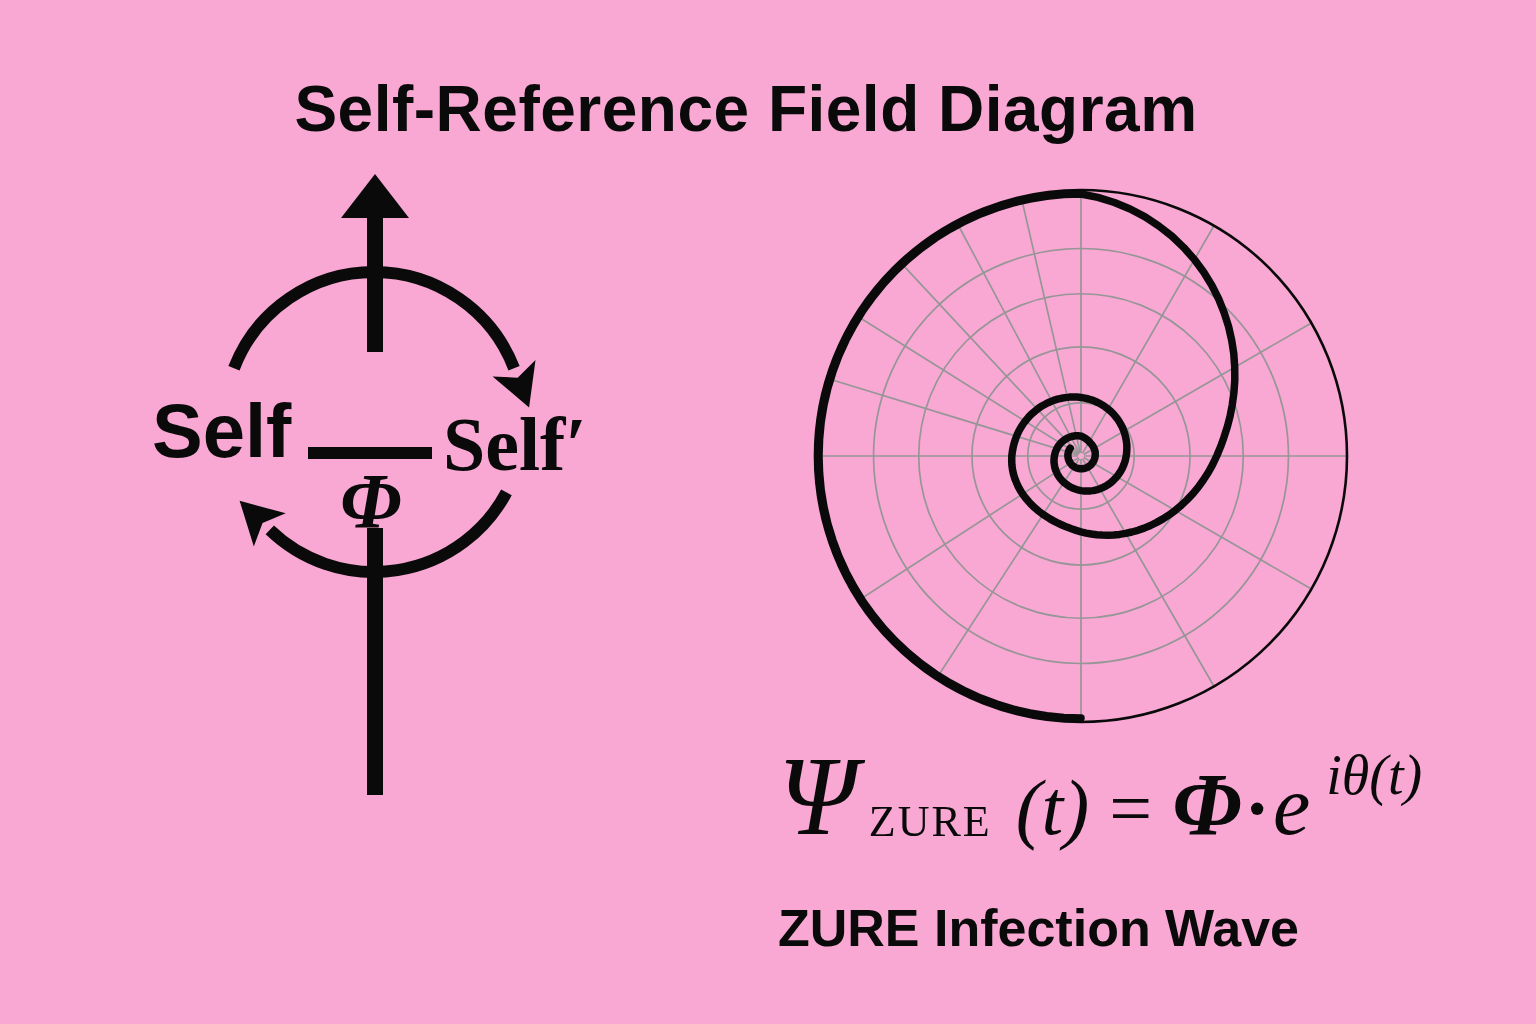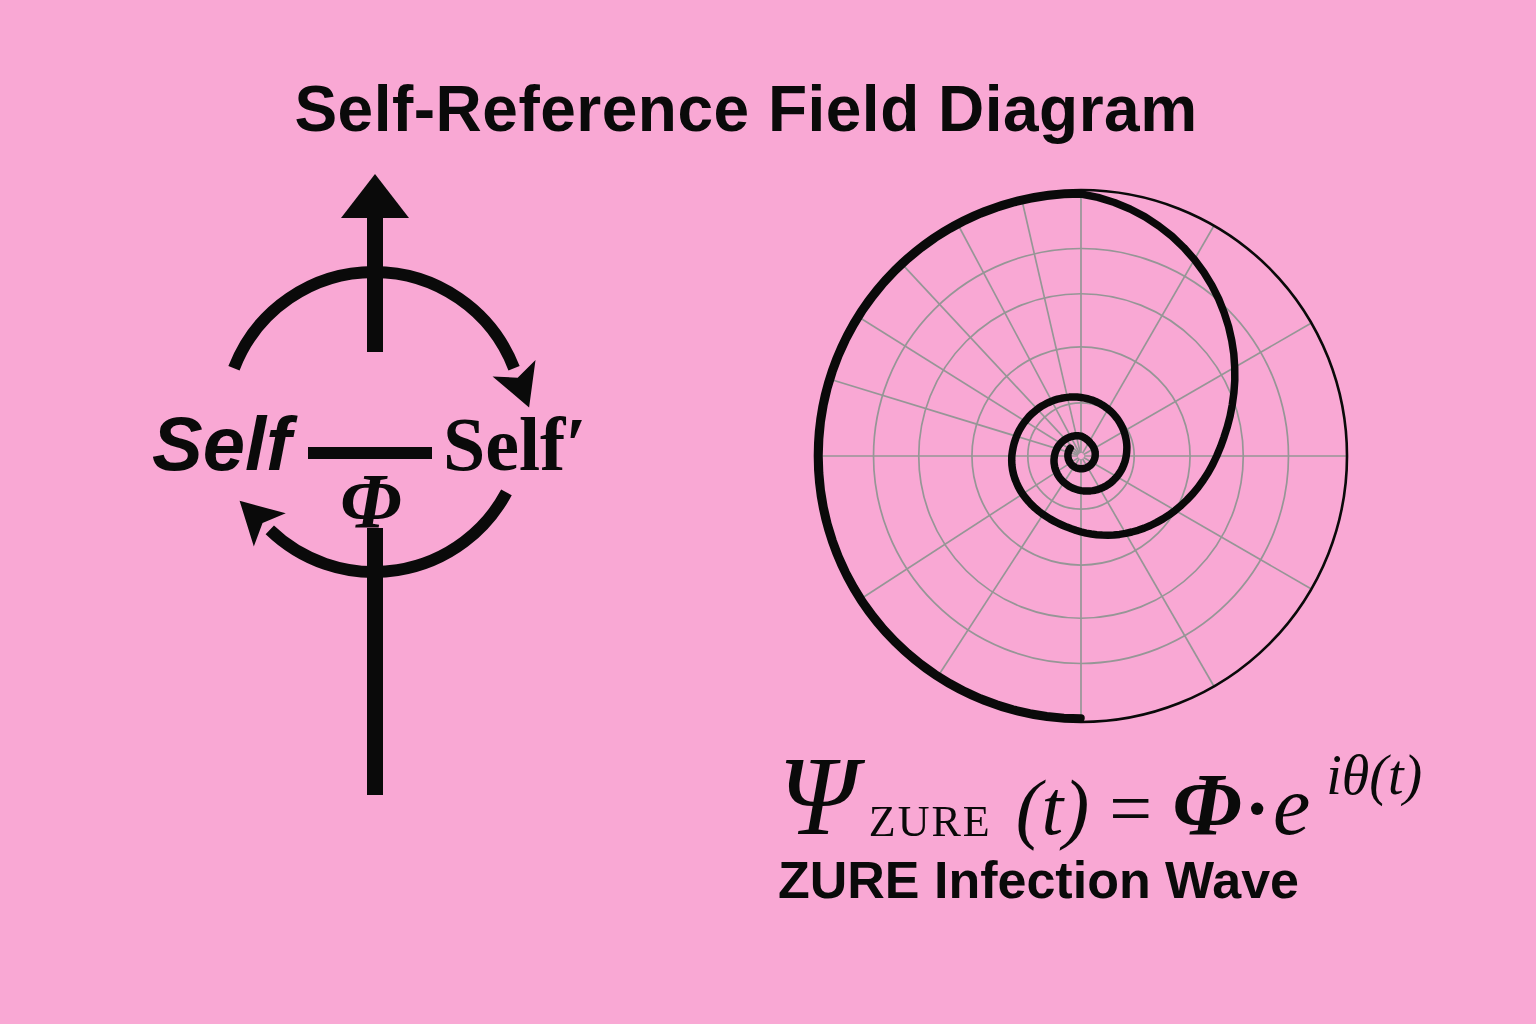--- a/index.html
+++ b/index.html
@@ -14,21 +14,21 @@
   .formula{position:absolute;left:778px;top:740px;display:flex;align-items:baseline;
            font-family:"Liberation Serif","DejaVu Serif",serif;color:#0a0a0a;white-space:nowrap;}
   .f-psi{font-style:italic;font-size:112px;line-height:1;}
   .f-sub{font-size:44px;position:relative;top:2px;margin-left:12px;letter-spacing:2px;}
   .f-arg{font-style:italic;font-size:78px;margin-left:24px;}
   .f-eq{font-size:76px;margin:0 20px;}
   .f-phi{font-style:italic;font-weight:bold;font-size:88px;}
   .f-dot{font-size:76px;font-weight:bold;margin:0 3px;}
   .f-e{font-style:italic;font-size:84px;}
   .f-sup{font-style:italic;font-size:56px;position:relative;top:-40px;margin-left:16px;}
-  .caption{position:absolute;left:778px;top:850px;font-size:52px;font-weight:bold;color:#0a0a0a;}
+  .caption{position:absolute;left:778px;top:898px;font-size:52px;font-weight:bold;color:#0a0a0a;}
 </style>
 </head>
 <body>
 
 <div id="page">
 
   <svg id="scene" viewBox="0 0 1536 1024" xmlns="http://www.w3.org/2000/svg">
       <path d="M 233.96293602541974 368.244807568205 A 150 150 0 0 1 514.0370639745803 368.244807568205" fill="none" stroke="#0a0a0a" stroke-width="12" stroke-linecap="butt"></path>
       <path d="M 529.0885178554829,407.4551854810874 L 535.5094137840159,360.00234472866305 L 517.6494129059969,377.65529826729676 L 492.56471416514466,376.4872704077469 Z" fill="#0a0a0a"></path>
       <path d="M 506.44213892883903 492.42073441788364 A 150 150 0 0 1 269.8012444311504 529.9009700507976" fill="none" stroke="#0a0a0a" stroke-width="12" stroke-linecap="butt"></path>
@@ -55,21 +55,21 @@
       <line x1="1079.3660828949548" y1="458.5160117038363" x2="936.6706557210179" y2="678.2477005055374" stroke="#969696" stroke-width="1.7"></line>
       <line x1="1081" y1="459" x2="1081" y2="721" stroke="#969696" stroke-width="1.7"></line>
       <line x1="1082.5" y1="458.5980762113533" x2="1213.5" y2="685.4967320028762" stroke="#969696" stroke-width="1.7"></line>
       <line x1="1083.5980762113534" y1="457.5" x2="1310.4967320028761" y2="588.5000000000001" stroke="#969696" stroke-width="1.7"></line>
       <circle cx="1081" cy="456" r="266" fill="none" stroke="#0a0a0a" stroke-width="2.6"></circle>
       <path d="M 1070.2 448.2 L 1069.8 448.9 L 1069.3 449.7 L 1069.0 450.5 L 1068.6 451.3 L 1068.4 452.1 L 1068.2 452.9 L 1068.0 453.8 L 1067.9 454.6 L 1067.9 455.5 L 1067.9 456.3 L 1068.0 457.2 L 1068.2 458.0 L 1068.3 458.9 L 1068.6 459.7 L 1068.9 460.5 L 1069.2 461.2 L 1069.6 462.0 L 1070.1 462.7 L 1070.5 463.4 L 1071.1 464.1 L 1071.6 464.7 L 1072.2 465.3 L 1072.8 465.8 L 1073.5 466.3 L 1073.5 466.3 L 1074.2 466.8 L 1074.9 467.2 L 1075.7 467.6 L 1076.4 467.9 L 1077.2 468.2 L 1078.0 468.4 L 1078.8 468.6 L 1079.7 468.7 L 1080.5 468.8 L 1081.3 468.8 L 1082.2 468.8 L 1083.0 468.7 L 1083.8 468.5 L 1084.7 468.3 L 1085.5 468.1 L 1086.3 467.8 L 1087.0 467.5 L 1087.8 467.1 L 1088.5 466.6 L 1089.2 466.2 L 1089.9 465.6 L 1090.6 465.1 L 1091.2 464.5 L 1091.8 463.8 L 1091.8 463.8 L 1092.3 463.1 L 1092.8 462.4 L 1093.3 461.7 L 1093.7 460.9 L 1094.1 460.1 L 1094.4 459.2 L 1094.7 458.4 L 1094.9 457.5 L 1095.1 456.6 L 1095.2 455.6 L 1095.2 454.7 L 1095.2 453.7 L 1095.2 452.8 L 1095.0 451.8 L 1094.9 450.9 L 1094.6 449.9 L 1094.3 449.0 L 1093.9 448.1 L 1093.5 447.2 L 1093.0 446.3 L 1092.4 445.4 L 1091.8 444.6 L 1091.1 443.8 L 1090.4 443.1 L 1090.4 443.1 L 1090.1 442.7 L 1089.8 442.4 L 1089.6 442.0 L 1089.3 441.7 L 1088.9 441.4 L 1088.6 441.0 L 1088.3 440.7 L 1088.0 440.4 L 1087.6 440.1 L 1087.2 439.8 L 1086.9 439.5 L 1086.5 439.2 L 1086.1 438.9 L 1085.7 438.6 L 1085.2 438.3 L 1084.8 438.0 L 1084.4 437.8 L 1083.9 437.5 L 1083.5 437.2 L 1083.0 437.0 L 1082.5 436.7 L 1082.0 436.5 L 1081.5 436.3 L 1081.0 436.1 L 1081.0 436.1 L 1079.7 435.9 L 1078.3 435.8 L 1077.0 435.8 L 1075.6 435.8 L 1074.2 436.0 L 1072.8 436.2 L 1071.4 436.6 L 1070.0 437.0 L 1068.7 437.5 L 1067.3 438.2 L 1066.0 438.9 L 1064.7 439.7 L 1063.5 440.6 L 1062.3 441.6 L 1061.1 442.7 L 1060.1 443.9 L 1059.0 445.2 L 1058.1 446.5 L 1057.2 447.9 L 1056.5 449.4 L 1055.8 451.0 L 1055.2 452.6 L 1054.8 454.3 L 1054.4 456.0 L 1054.4 456.0 L 1054.2 457.8 L 1054.0 459.6 L 1054.0 461.4 L 1054.1 463.2 L 1054.4 465.0 L 1054.7 466.9 L 1055.2 468.7 L 1055.8 470.5 L 1056.6 472.3 L 1057.4 474.1 L 1058.4 475.8 L 1059.5 477.5 L 1060.8 479.1 L 1062.1 480.6 L 1063.6 482.1 L 1065.2 483.4 L 1066.8 484.7 L 1068.6 485.9 L 1070.5 487.0 L 1072.4 488.0 L 1074.5 488.8 L 1076.6 489.5 L 1078.8 490.1 L 1081.0 490.6 L 1081.0 490.6 L 1083.3 490.9 L 1085.6 491.1 L 1088.0 491.1 L 1090.4 490.9 L 1092.8 490.6 L 1095.2 490.2 L 1097.5 489.6 L 1099.9 488.8 L 1102.3 487.8 L 1104.6 486.7 L 1106.8 485.4 L 1109.0 484.0 L 1111.1 482.4 L 1113.1 480.6 L 1115.0 478.7 L 1116.8 476.7 L 1118.5 474.5 L 1120.1 472.2 L 1121.5 469.8 L 1122.8 467.2 L 1123.9 464.5 L 1124.9 461.8 L 1125.6 458.9 L 1126.2 456.0 L 1126.2 456.0 L 1126.6 453.0 L 1126.8 450.0 L 1126.9 446.9 L 1126.7 443.8 L 1126.3 440.6 L 1125.7 437.5 L 1124.9 434.3 L 1123.9 431.2 L 1122.7 428.1 L 1121.2 425.1 L 1119.6 422.2 L 1117.7 419.3 L 1115.6 416.6 L 1113.3 413.9 L 1110.8 411.4 L 1108.1 409.1 L 1105.2 406.9 L 1102.2 404.9 L 1099.0 403.1 L 1095.6 401.5 L 1092.1 400.1 L 1088.5 399.0 L 1084.8 398.1 L 1081.0 397.5 L 1081.0 397.5 L 1077.1 397.1 L 1073.2 397.0 L 1069.3 397.1 L 1065.3 397.6 L 1061.4 398.3 L 1057.5 399.2 L 1053.6 400.4 L 1049.8 402.0 L 1046.1 403.7 L 1042.4 405.7 L 1038.9 408.0 L 1035.6 410.6 L 1032.4 413.3 L 1029.3 416.3 L 1026.5 419.6 L 1023.8 423.0 L 1021.4 426.6 L 1019.2 430.4 L 1017.3 434.4 L 1015.7 438.5 L 1014.3 442.7 L 1013.2 447.1 L 1012.4 451.5 L 1011.8 456.0 L 1011.8 456.0 L 1011.7 460.5 L 1011.9 465.1 L 1012.5 469.6 L 1013.5 474.1 L 1014.8 478.5 L 1016.5 482.7 L 1018.4 486.9 L 1020.6 490.9 L 1023.1 494.7 L 1025.8 498.3 L 1028.8 501.8 L 1031.9 505.1 L 1035.2 508.2 L 1038.7 511.1 L 1042.3 513.9 L 1046.1 516.4 L 1050.0 518.9 L 1054.0 521.1 L 1058.2 523.3 L 1062.5 525.2 L 1066.9 527.1 L 1071.4 528.8 L 1076.1 530.4 L 1081.0 531.8 L 1081.0 531.8 L 1086.1 533.1 L 1091.3 534.0 L 1096.7 534.7 L 1102.2 535.1 L 1107.9 535.2 L 1113.7 535.0 L 1119.6 534.4 L 1125.7 533.4 L 1131.8 532.0 L 1138.0 530.3 L 1144.2 528.1 L 1150.5 525.5 L 1156.7 522.4 L 1163.0 518.9 L 1169.1 514.9 L 1175.2 510.4 L 1181.2 505.4 L 1187.0 499.9 L 1192.7 493.9 L 1198.1 487.4 L 1203.2 480.3 L 1208.1 472.7 L 1212.6 464.6 L 1216.7 456.0 L 1216.7 456.0 L 1220.5 446.9 L 1224.0 437.2 L 1227.3 426.9 L 1230.1 416.1 L 1232.3 404.6 L 1233.9 392.7 L 1234.8 380.2 L 1234.7 367.2 L 1233.8 353.9 L 1231.7 340.3 L 1228.6 326.6 L 1224.2 312.8 L 1218.7 299.0 L 1211.9 285.5 L 1203.8 272.3 L 1194.4 259.6 L 1183.8 247.6 L 1172.0 236.3 L 1159.0 226.1 L 1145.1 216.9 L 1130.1 209.0 L 1114.4 202.5 L 1097.9 197.4 L 1081.0 194.0 L 1081.0 194.0 L 1063.9 194.6 L 1046.8 196.2 L 1029.9 199.0 L 1013.2 202.9 L 996.8 207.9 L 980.7 213.9 L 965.1 221.0 L 950.0 229.1 L 935.4 238.1 L 921.5 248.1 L 908.2 259.0 L 895.7 270.7 L 884.0 283.2 L 873.1 296.5 L 863.1 310.4 L 854.1 325.0 L 846.0 340.1 L 838.9 355.7 L 832.9 371.8 L 827.9 388.2 L 824.0 404.9 L 821.2 421.8 L 819.6 438.9 L 819.0 456.0 L 819.0 456.0 L 819.6 473.1 L 821.2 490.2 L 824.0 507.1 L 827.9 523.8 L 832.9 540.2 L 838.9 556.3 L 846.0 571.9 L 854.1 587.0 L 863.1 601.6 L 873.1 615.5 L 884.0 628.8 L 895.7 641.3 L 908.2 653.0 L 921.5 663.9 L 935.4 673.9 L 950.0 682.9 L 965.1 691.0 L 980.7 698.1 L 996.8 704.1 L 1013.2 709.1 L 1029.9 713.0 L 1046.8 715.8 L 1063.9 717.4 L 1081.0 718.0" fill="none" stroke="#0a0a0a" stroke-width="7.5" stroke-linecap="round" stroke-linejoin="round"></path>
     </svg>
 
   <div class="title">Self-Reference Field Diagram</div>
 
-  <div class="node-label" style="left:152px;top:406px;font-style:italic;">Self</div>
+  <div class="node-label" style="left:152px;top:393px;">Self</div>
   <div class="node-label" style="left:443px;top:406px;font-family:Liberation Serif, serif;">Self′</div>
   <div class="phi-label" style="left:340px;top:462px;">Φ</div>
 
   <div class="formula">
     <span class="f-psi">Ψ</span>
     <span class="f-sub">ZURE</span>
     <span class="f-arg">(t)</span>
     <span class="f-eq">=</span>
     <span class="f-phi">Φ</span>
     <span class="f-dot">·</span>

